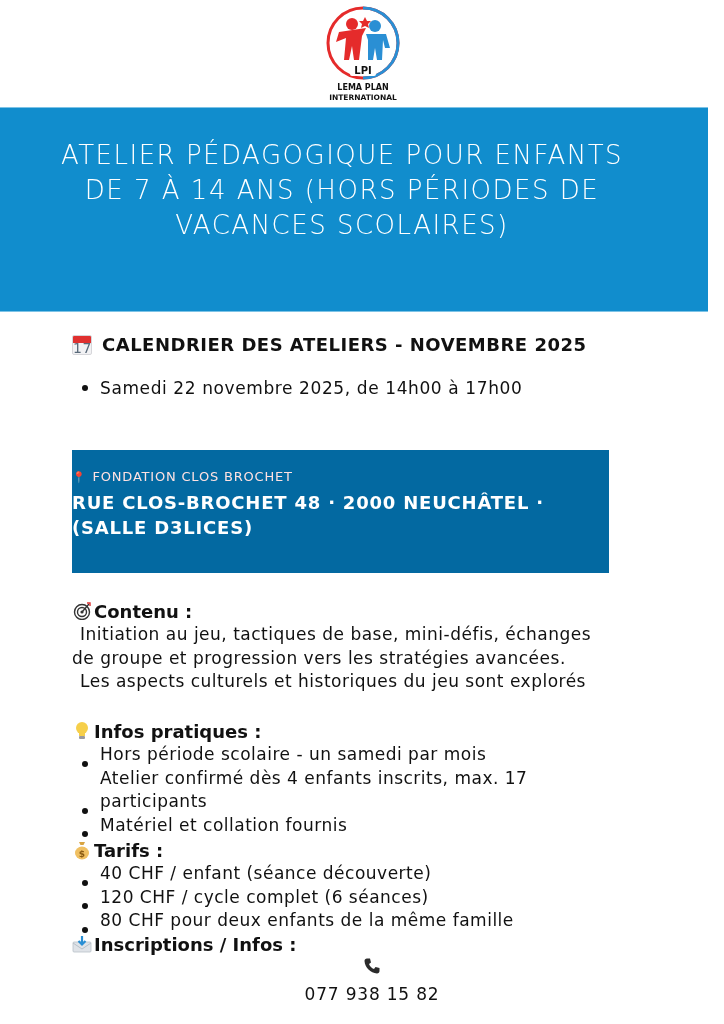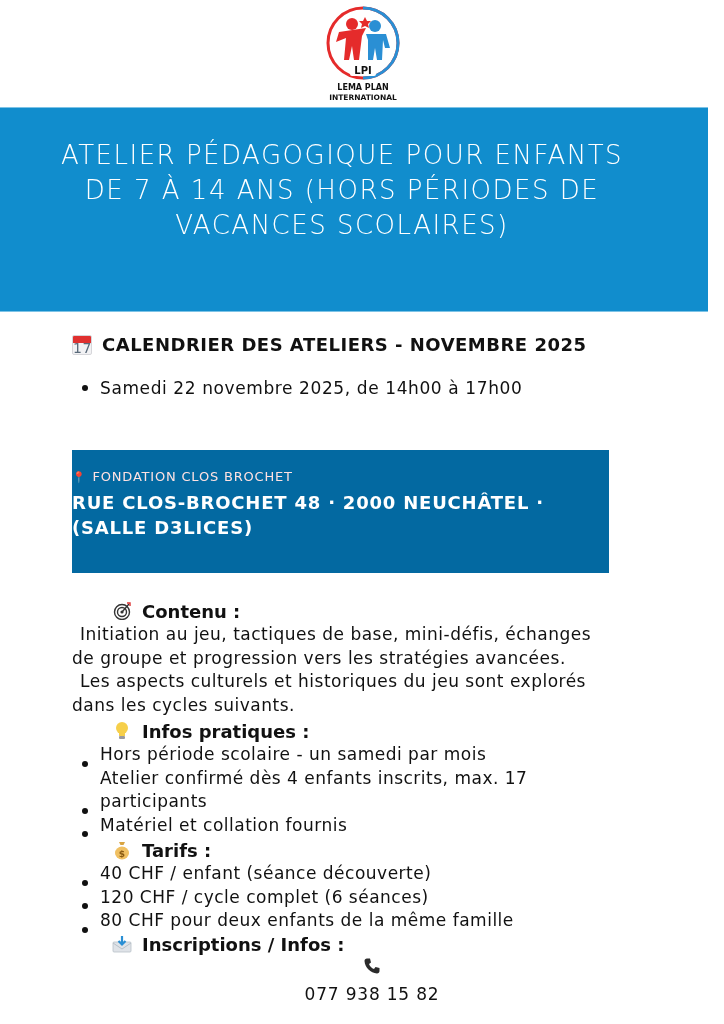--- a/index.html
+++ b/index.html
@@ -25,21 +25,21 @@
 
   
   .redbox { position: absolute; left: 72px; top: 450px; width: 537px; height: 123px; background: #0369a1; color: #ffffff; text-align: left; }
   .red-sub { position: absolute; left: 0; top: 19px; width: 100%; font-size: 13px; letter-spacing: 0.8px; color: #ffe2e2; }
   .red-sub .pin { display: inline-block; margin-right: 6px; font-size: 11px; }
   .red-main { position: absolute; left: 0; top: 40px; width: 100%; font-weight: bold; font-size: 18px; line-height: 25px; letter-spacing: 0.8px; }
   .red-main span { display: block; }
 
   
   .sec { position: absolute; left: 72px; width: 600px; }
-  .sec-head { display: flex; align-items: center; gap: 10px; font-weight: bold; font-size: 18px; height: 24px; margin-left: 40px; }
+  .sec-head { display: flex; align-items: center; gap: 2px; font-weight: bold; font-size: 18px; height: 24px; }
   .icon { width: 20px; height: 20px; display: inline-flex; align-items: center; justify-content: center; flex: none; }
   .para { font-size: 17px; line-height: 23.5px; letter-spacing: 0.5px; }
   .para .indent { padding-left: 8px; }
   ul.list { list-style: none; }
   ul.list li { display: flex; align-items: flex-end; gap: 12px; font-size: 17px; line-height: 23.5px; letter-spacing: 0.5px; padding-left: 10px; }
   ul.list li .dot { margin-top: 9px; }
   .phone-row { display: flex; align-items: center; gap: 8px; font-size: 17px; letter-spacing: 0.8px; height: 24px; flex-direction: column; }
 </style>
 </head>
 <body>
@@ -104,21 +104,20 @@
         <path d="M9 10 L16 2" stroke="#333" stroke-width="1.4"></path>
         <path d="M14 1 L17 1 L17 4" fill="none" stroke="#d33" stroke-width="1.4"></path>
       </svg>
     </span>
     <span>Contenu :</span>
   </div>
   <div class="para">
     <div class="indent">Initiation au jeu, tactiques de base, mini-défis, échanges</div>
     <div>de groupe et progression vers les stratégies avancées.</div>
     <div class="indent">Les aspects culturels et historiques du jeu sont explorés</div>
-    <div>dans les cycles suivants.</div>
   </div>
 </div>
 
 <div class="sec" style="top:719px;">
   <div class="sec-head">
     <span class="icon">
       <svg width="14" height="20" viewBox="0 0 14 20">
         <circle cx="7" cy="7" r="6" fill="#f6cf4a"></circle>
         <rect x="4" y="11" width="6" height="4" fill="#f6cf4a"></rect>
         <rect x="4" y="15" width="6" height="3" rx="1" fill="#9a9aa0"></rect>

